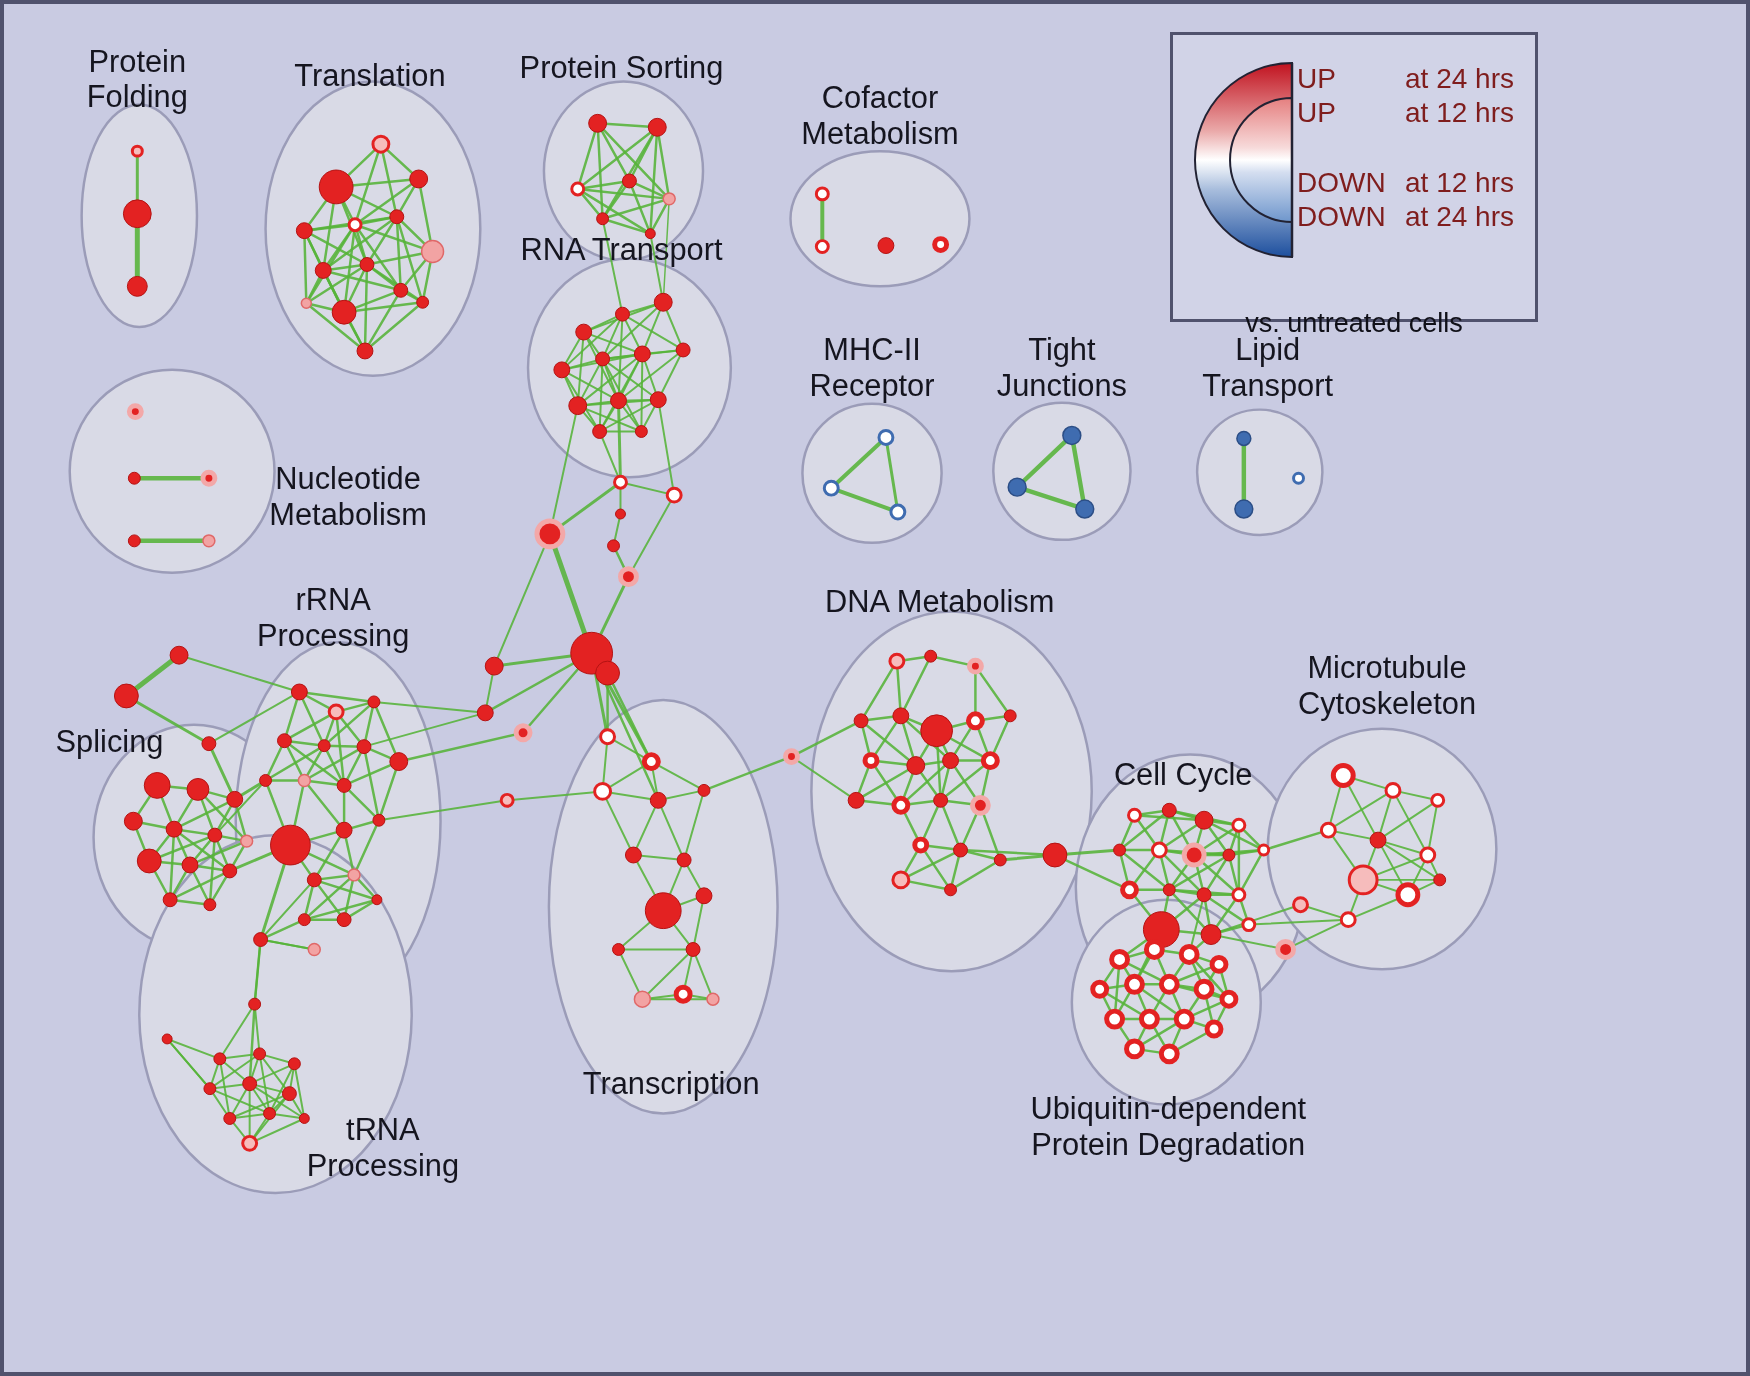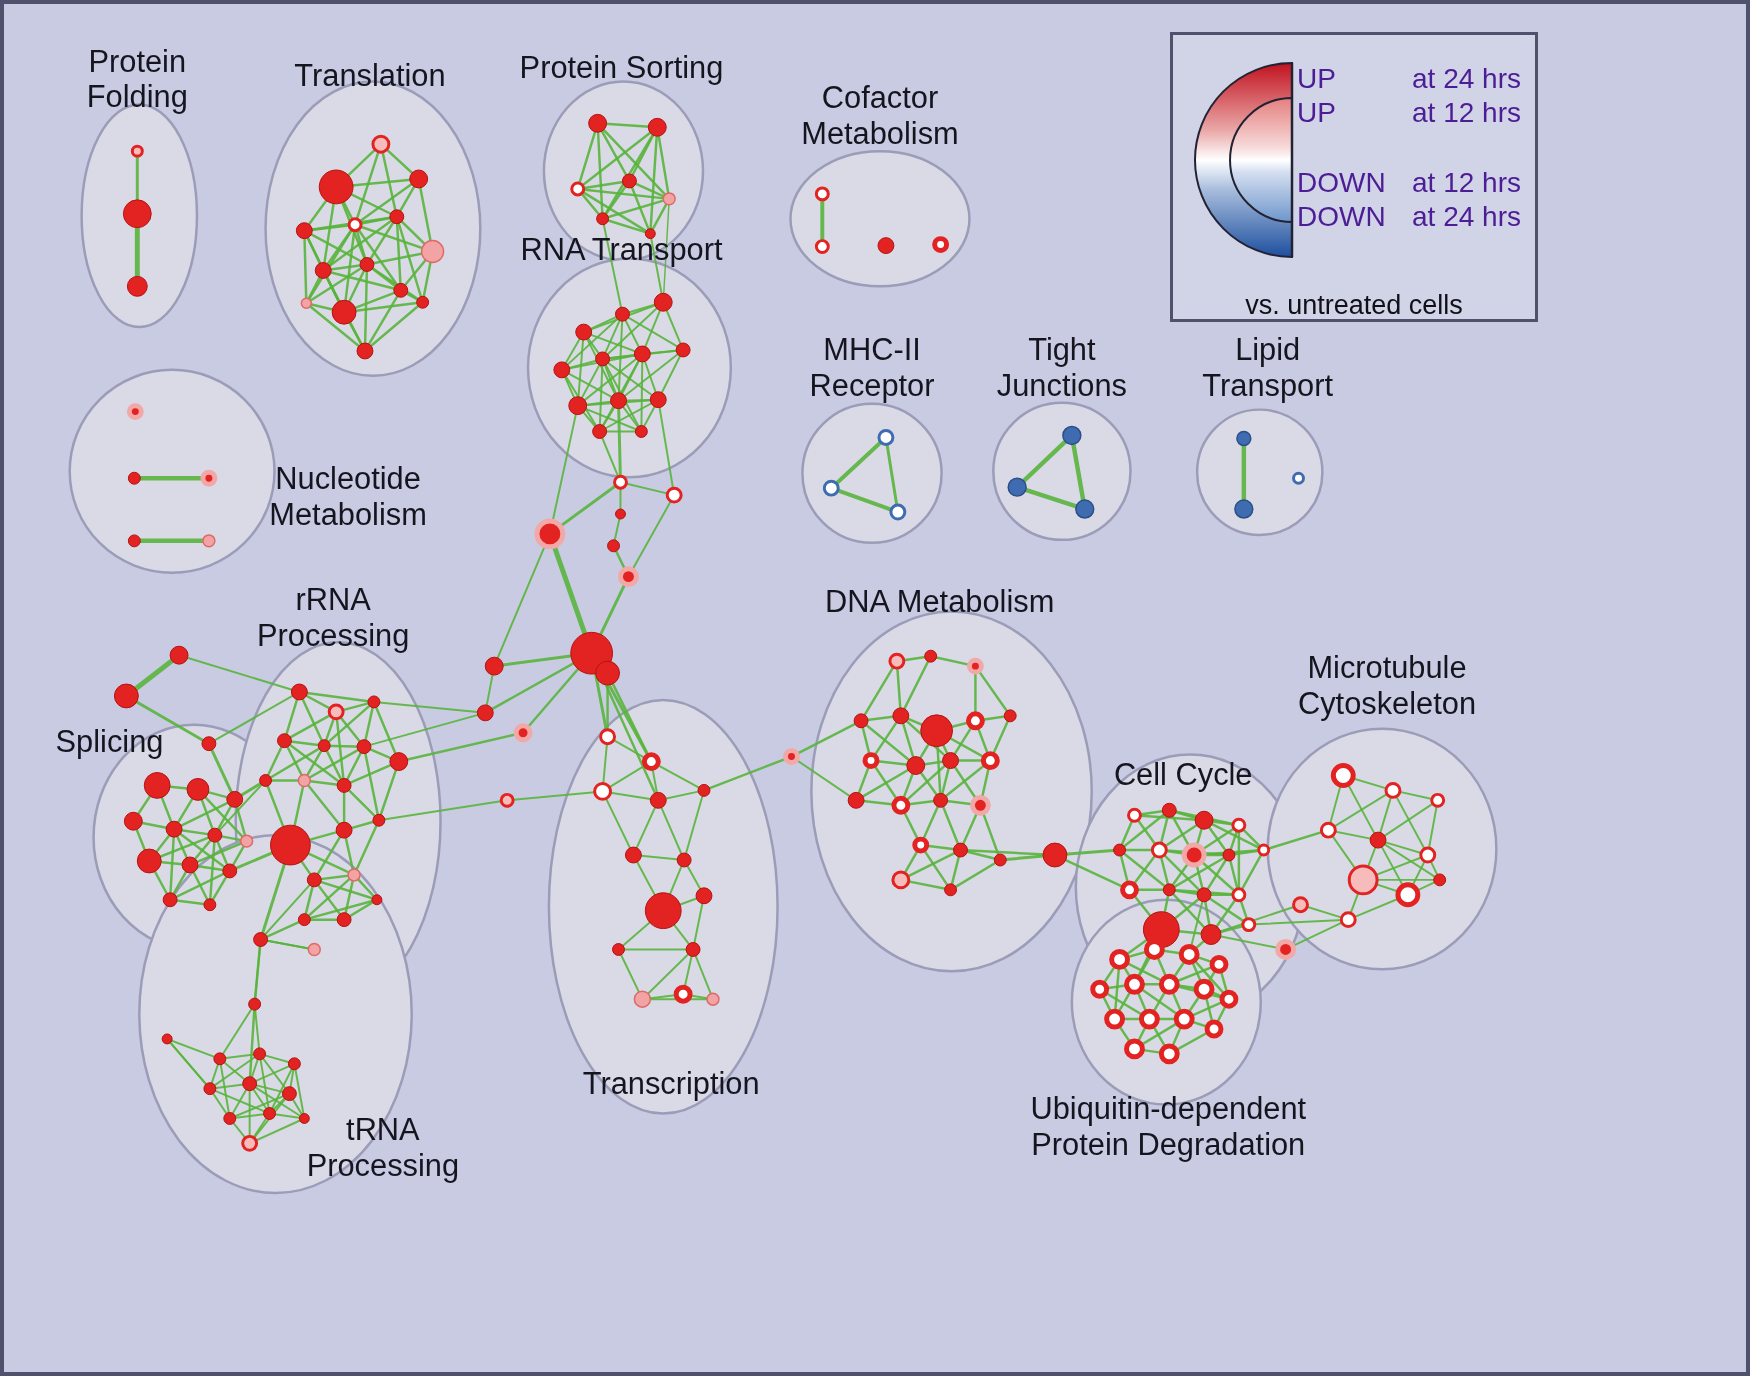--- a/index.html
+++ b/index.html
@@ -13,23 +13,23 @@
     font-family:"Liberation Sans",sans-serif;
   }
   #net{position:absolute;left:0;top:0;width:100%;height:100%;}
   .clabel{font-family:"Liberation Sans",sans-serif;font-size:31px;fill:#15151f;}
   .legend{
     position:absolute;left:1166px;top:28px;width:368px;height:290px;
     border:3px solid #50526d;background:rgba(250,250,255,0.18);
     box-sizing:border-box;
   }
   .glyph{position:absolute;left:16px;top:20px;width:200px;height:210px;}
-  .lrow{position:absolute;font-size:28px;color:#4c1d95;white-space:nowrap;line-height:32px;}
+  .lrow{position:absolute;font-size:28px;color:#7f1d1d;white-space:nowrap;line-height:32px;}
   .lrow.l{left:124px;}
-  .lrow.r{right:14px;text-align:center;}
+  .lrow.r{right:21px;text-align:center;}
   .lfoot{position:absolute;left:0;width:100%;text-align:center;font-size:27px;color:#101018;line-height:32px;}
 </style>
 </head>
 <body>
 
 <div id="stage" style="background: rgb(201, 203, 226); border-color: rgb(80, 82, 109);">
   <svg id="net" viewBox="0 0 1750 1376">
       <ellipse cx="135" cy="213" rx="58" ry="112" fill="#d9dae6" stroke="#9b9cb8" stroke-width="2.5"></ellipse>
       <ellipse cx="370" cy="226" rx="108" ry="148" fill="#d9dae6" stroke="#9b9cb8" stroke-width="2.5"></ellipse>
       <ellipse cx="622" cy="168" rx="80" ry="90" fill="#d9dae6" stroke="#9b9cb8" stroke-width="2.5"></ellipse>
@@ -797,15 +797,15 @@
       <line x1="103" y1="8" x2="103" y2="202" stroke="#222233" stroke-width="2.5"></line>
     </svg>
     <span class="lrow l" style="top:28px">UP</span>
     <span class="lrow r" style="top:28px">at 24 hrs</span>
     <span class="lrow l" style="top:62px">UP</span>
     <span class="lrow r" style="top:62px">at 12 hrs</span>
     <span class="lrow l" style="top:132px">DOWN</span>
     <span class="lrow r" style="top:132px">at 12 hrs</span>
     <span class="lrow l" style="top:166px">DOWN</span>
     <span class="lrow r" style="top:166px">at 24 hrs</span>
-    <div class="lfoot" style="top:254px">vs. untreated cells</div>
+    <div class="lfoot" style="top:272px">vs. untreated cells</div>
   </div>
 </div>
 
 </body></html>

